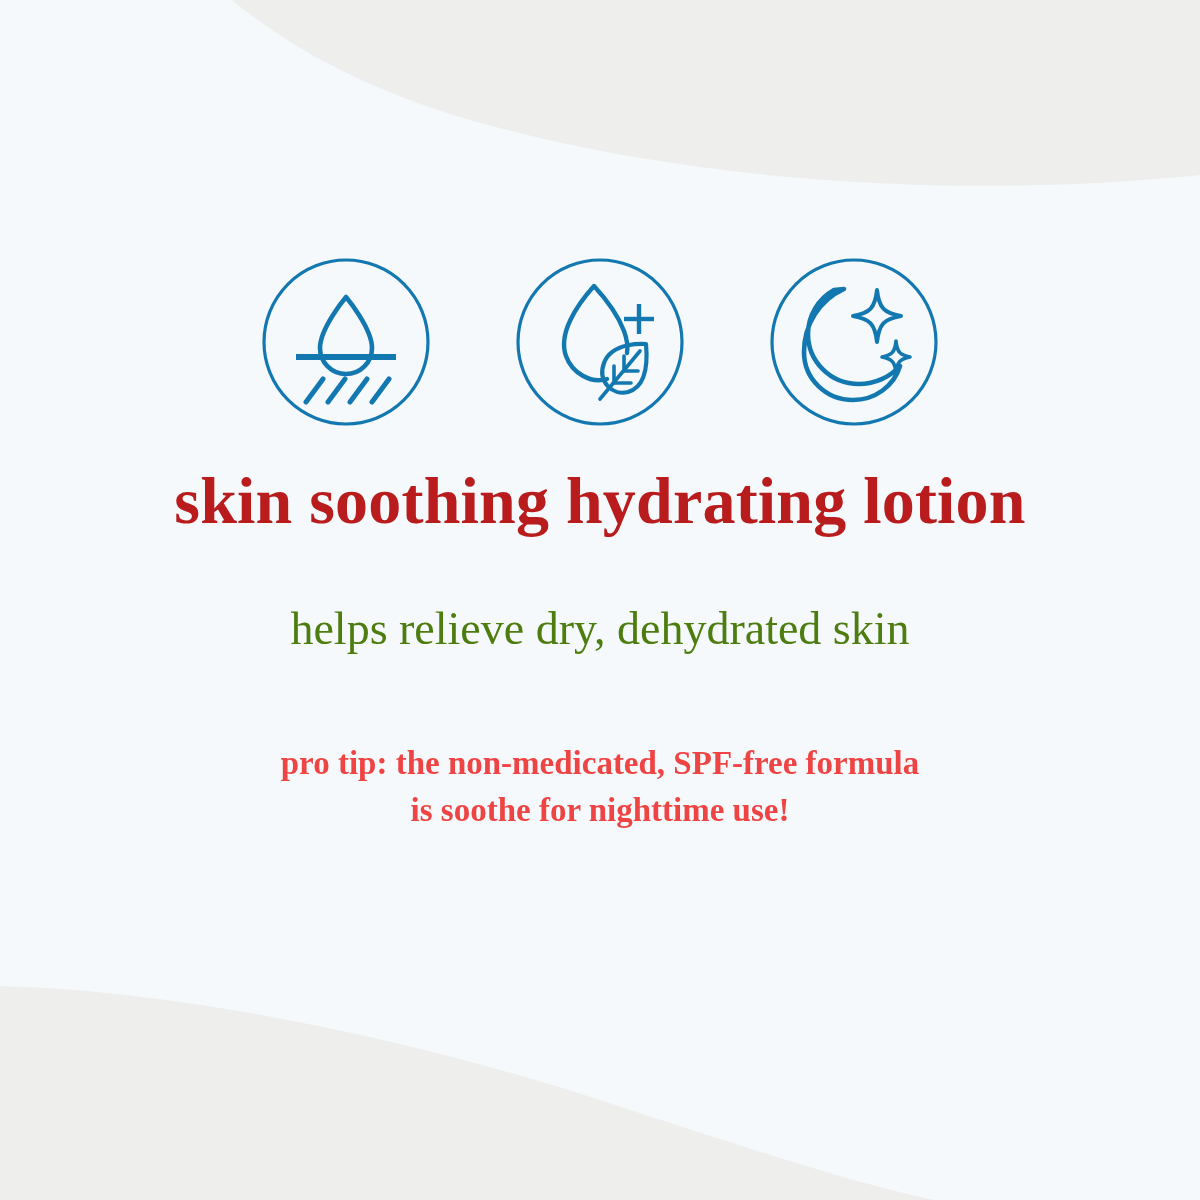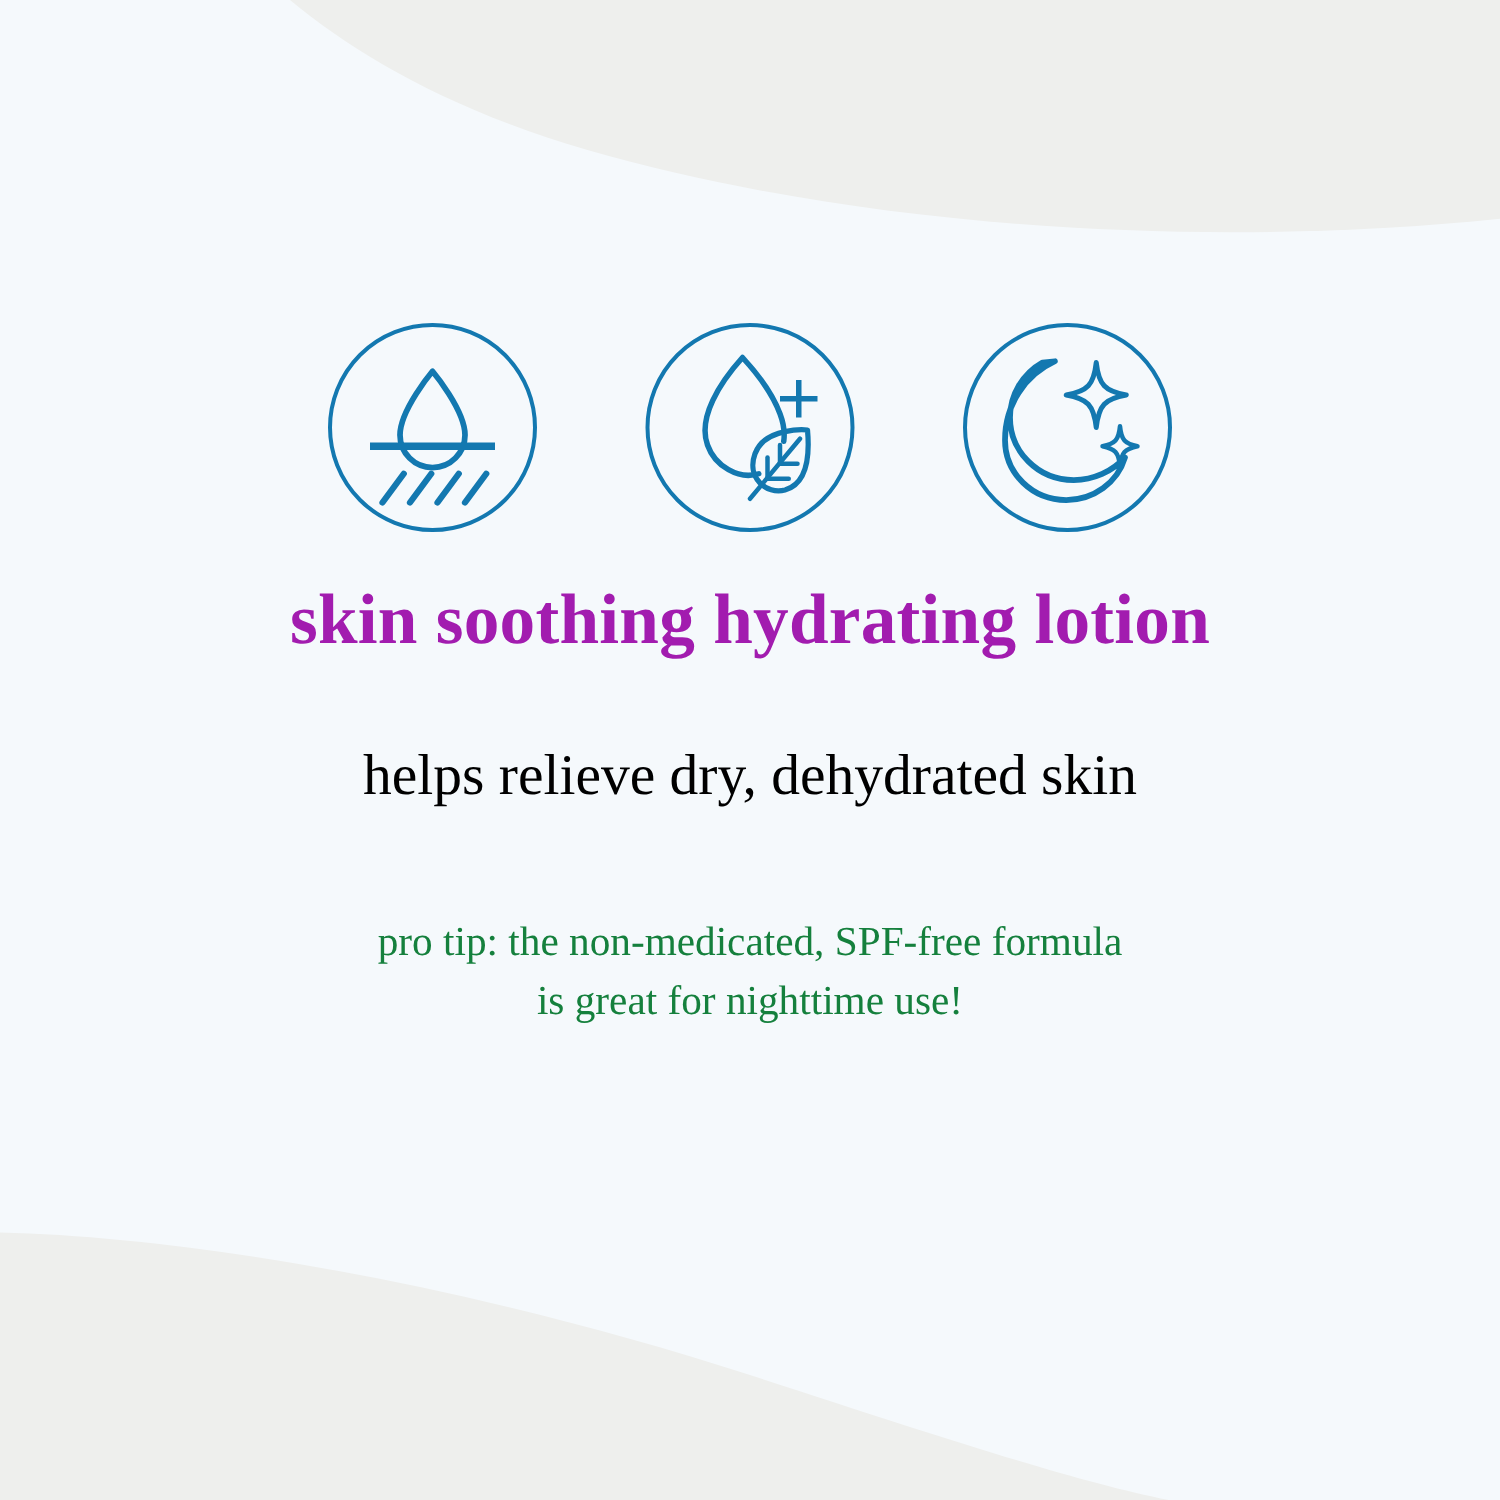--- a/index.html
+++ b/index.html
@@ -56,50 +56,50 @@
     top: 466px;
     left: 0;
     width: 1200px;
     text-align: center;
   }
 
   #product-title {
     margin: 0;
     font-family: "Liberation Serif", "DejaVu Serif", serif;
     font-weight: 700;
-    font-size: 57px;
+    font-size: 66px;
     line-height: 1.05;
     letter-spacing: 0.2px;
-    color: #a21caf;
+    color: #b91c1c;
     white-space: nowrap;
   }
 
   #benefits {
     margin: 0;
     padding: 0;
     list-style: none;
     margin-top: 54px;
   }
   #benefits li {
     font-family: "Liberation Serif", "DejaVu Serif", serif;
     font-weight: 400;
     font-size: 46px;
     line-height: 1.72;
-    color: #000000;
+    color: #4d7c0f;
     white-space: nowrap;
   }
 
   #pro-tip {
     margin: 0;
     margin-top: 72px;
     font-family: "Liberation Serif", "DejaVu Serif", serif;
-    font-weight: 400;
+    font-weight: 700;
     font-size: 33px;
     line-height: 1.42;
-    color: #15803d;
+    color: #ef4444;
   }
   #pro-tip .tip-line {
     display: block;
     white-space: nowrap;
   }
 </style>
 </head>
 <body>
 
 <div id="card">
@@ -153,18 +153,18 @@
   <div id="text-block">
 
     <h1 id="product-title">skin soothing hydrating lotion</h1>
 
     <ul id="benefits">
       <li>helps relieve dry, dehydrated skin</li>
     </ul>
 
     <p id="pro-tip">
       <span class="tip-line">pro tip: the non-medicated, SPF-free formula</span>
-      <span class="tip-line">is great for nighttime use!</span>
+      <span class="tip-line">is soothe for nighttime use!</span>
     </p>
 
   </div>
 
 </div>
 
 </body></html>

